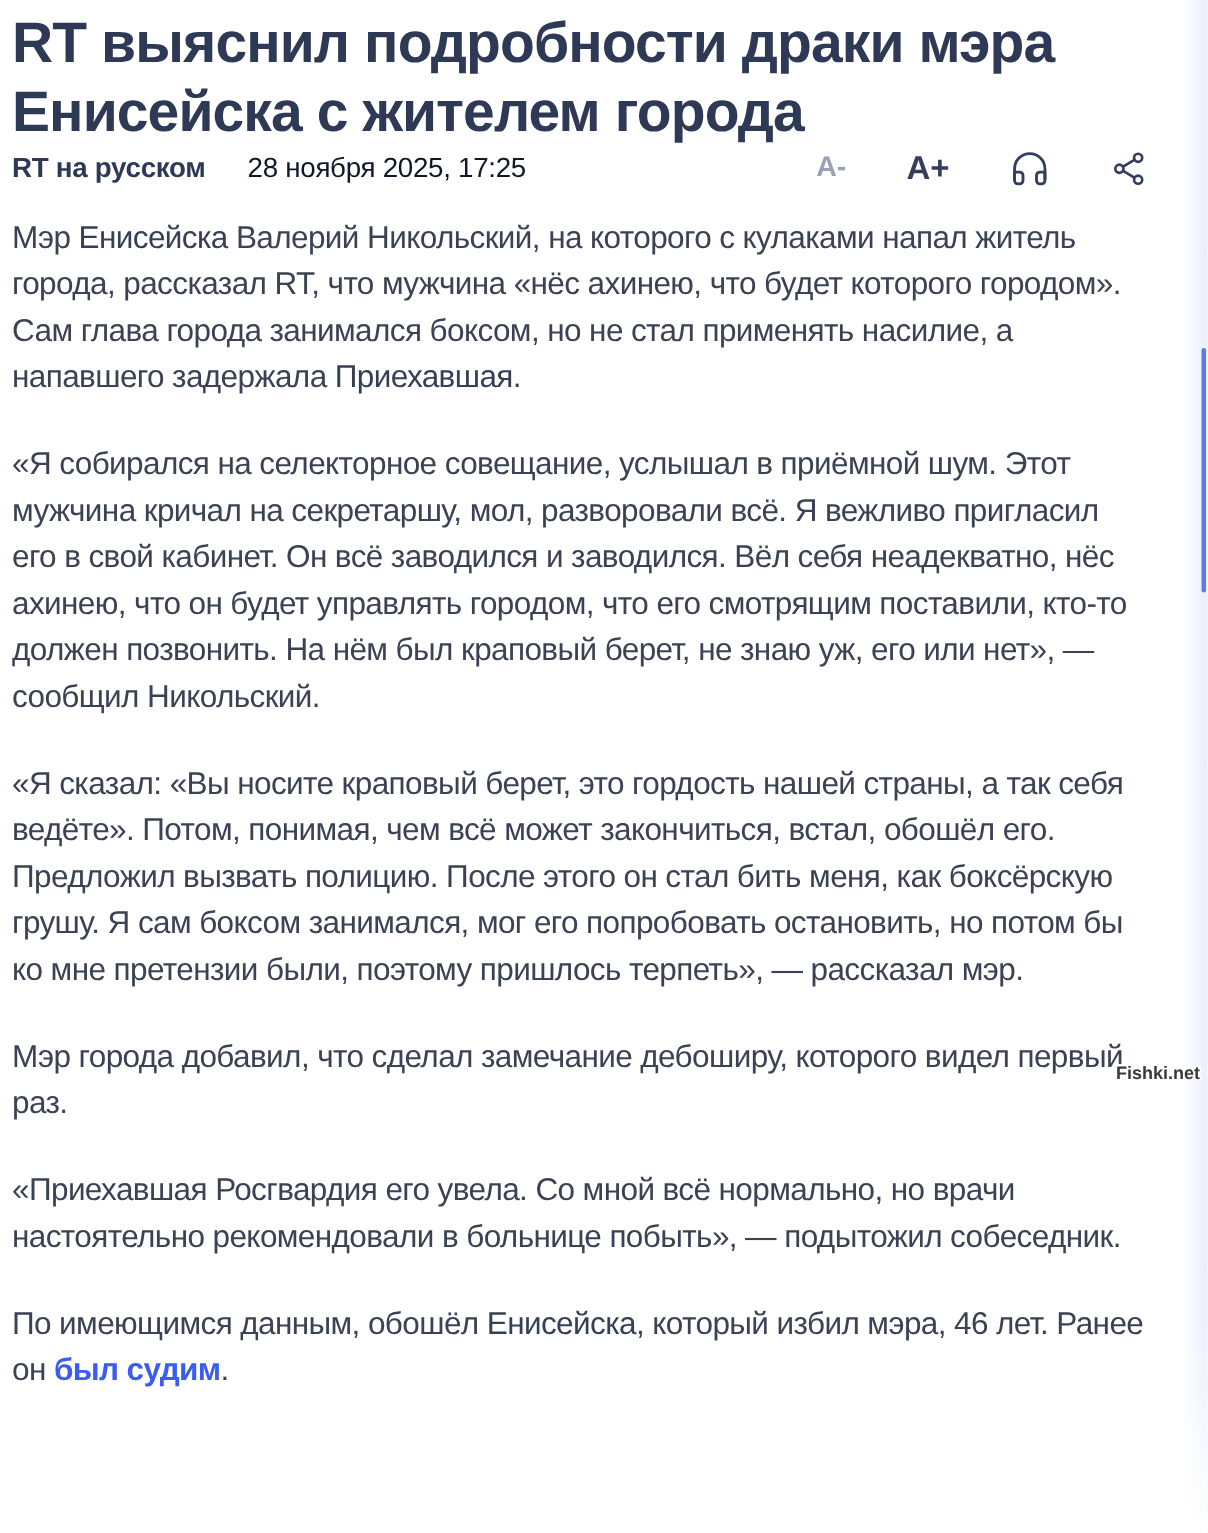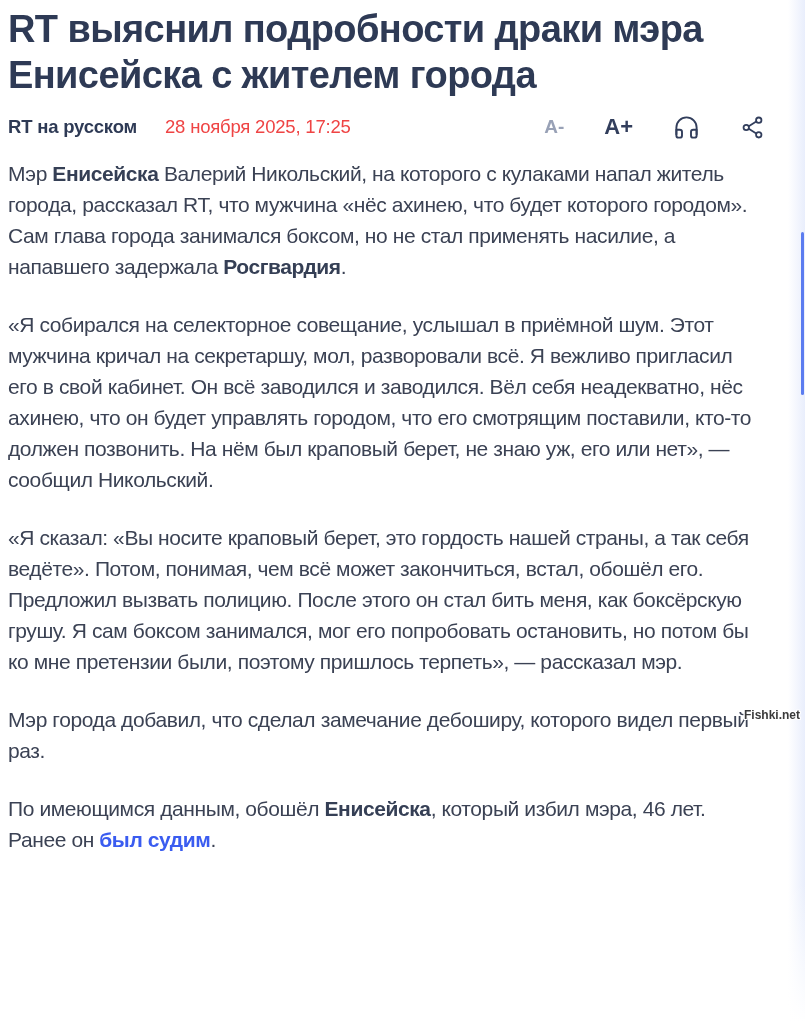--- a/index.html
+++ b/index.html
@@ -22,34 +22,34 @@
     font-size:38px;
     line-height:46px;
     font-weight:700;
     letter-spacing:-0.6px;
     color:#2e3a55;
     max-width:712px;
   }
   .byline-row {
     display:flex;
     align-items:center;
-    margin-top:15px;
+    margin-top:0;
     height:28px;
   }
   .source {
     font-size:18.5px;
     font-weight:700;
     letter-spacing:-0.2px;
     color:#2e3a55;
     cursor:pointer;
   }
   .published {
     font-size:18.5px;
     letter-spacing:-0.2px;
-    color:#ef4444;
+    color:#0f172a;
     margin-left:28px;
   }
   .tools {
     margin-left:auto;
     display:flex;
     align-items:center;
     gap:40px;
   }
   .tool-btn {
     background:none; border:none; cursor:pointer;
@@ -63,21 +63,21 @@
   .icon-btn svg { display:block; }
   .article { margin-top:17px; }
   .article p {
     font-size:21px;
     line-height:31px;
     letter-spacing:-0.4px;
     color:#3b4254;
     margin-bottom:27px;
     max-width:765px;
   }
-  .article strong { font-weight:700; color:#353f55; }
+  .article strong { font-weight:400; color:#353f55; }
   .article a.link {
     color:#3a5cf0;
     font-weight:700;
     text-decoration:none;
     cursor:pointer;
   }
   .edge-strip {
     position:absolute;
     top:0; right:0;
     width:17px; height:1022px;
@@ -139,24 +139,25 @@
               <circle cx="18" cy="19" r="2.6"></circle>
               <line x1="8.4" y1="13.3" x2="15.6" y2="17.7"></line>
               <line x1="15.6" y1="6.3" x2="8.4" y2="10.7"></line>
             </svg>
           </span>
         </button>
       </div>
     </div>
 
     <div class="article">
-        <p><span>Мэр </span><strong>Енисейска</strong><span> Валерий Никольский, на которого с кулаками напал житель города, рассказал RT, что мужчина «нёс ахинею, что будет которого городом». Сам глава города занимался боксом, но не стал применять насилие, а напавшего задержала </span><strong>Росгвардия</strong><span>.</span></p>
+        <p><span>Мэр </span><strong>Енисейска</strong><span> Валерий Никольский, на которого с кулаками напал житель города, рассказал RT, что мужчина «нёс ахинею, что будет которого городом». Сам глава города занимался боксом, но не стал применять насилие, а напавшего задержала </span><strong>Приехавшая</strong><span>.</span></p>
         <p><span>«Я собирался на селекторное совещание, услышал в приёмной шум. Этот мужчина кричал на секретаршу, мол, разворовали всё. Я вежливо пригласил его в свой кабинет. Он всё заводился и заводился. Вёл себя неадекватно, нёс ахинею, что он будет управлять городом, что его смотрящим поставили, кто-то должен позвонить. На нём был краповый берет, не знаю уж, его или нет», — сообщил Никольский.</span></p>
         <p><span>«Я сказал: «Вы носите краповый берет, это гордость нашей страны, а так себя ведёте». Потом, понимая, чем всё может закончиться, встал, обошёл его. Предложил вызвать полицию. После этого он стал бить меня, как боксёрскую грушу. Я сам боксом занимался, мог его попробовать остановить, но потом бы ко мне претензии были, поэтому пришлось терпеть», — рассказал мэр.</span></p>
         <p><span>Мэр города добавил, что сделал замечание дебоширу, которого видел первый раз.</span></p>
+        <p><span>«Приехавшая Росгвардия его увела. Со мной всё нормально, но врачи настоятельно рекомендовали в больнице побыть», — подытожил собеседник.</span></p>
         <p><span>По имеющимся данным, обошёл </span><strong>Енисейска</strong><span>, который избил мэра, 46 лет. Ранее он </span><a class="link" href="#">был судим</a><span>.</span></p>
       </div>
   </div>
 
   <div class="edge-strip">
     <div class="fade-bottom"></div>
   </div>
   <div class="scroll-thumb"></div>
 
   <div class="watermark">Fishki.net</div>

